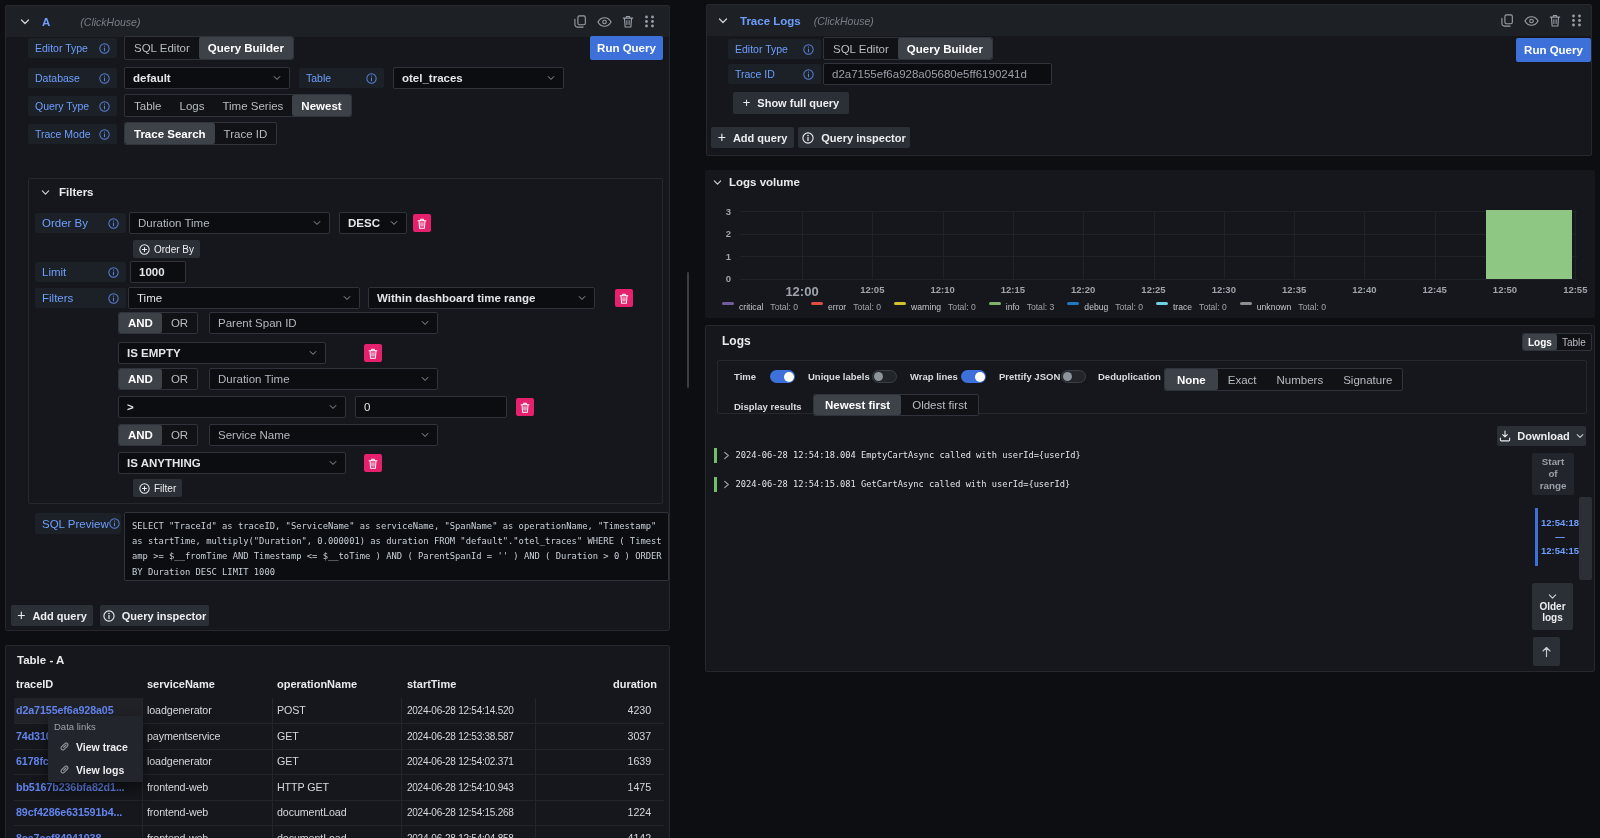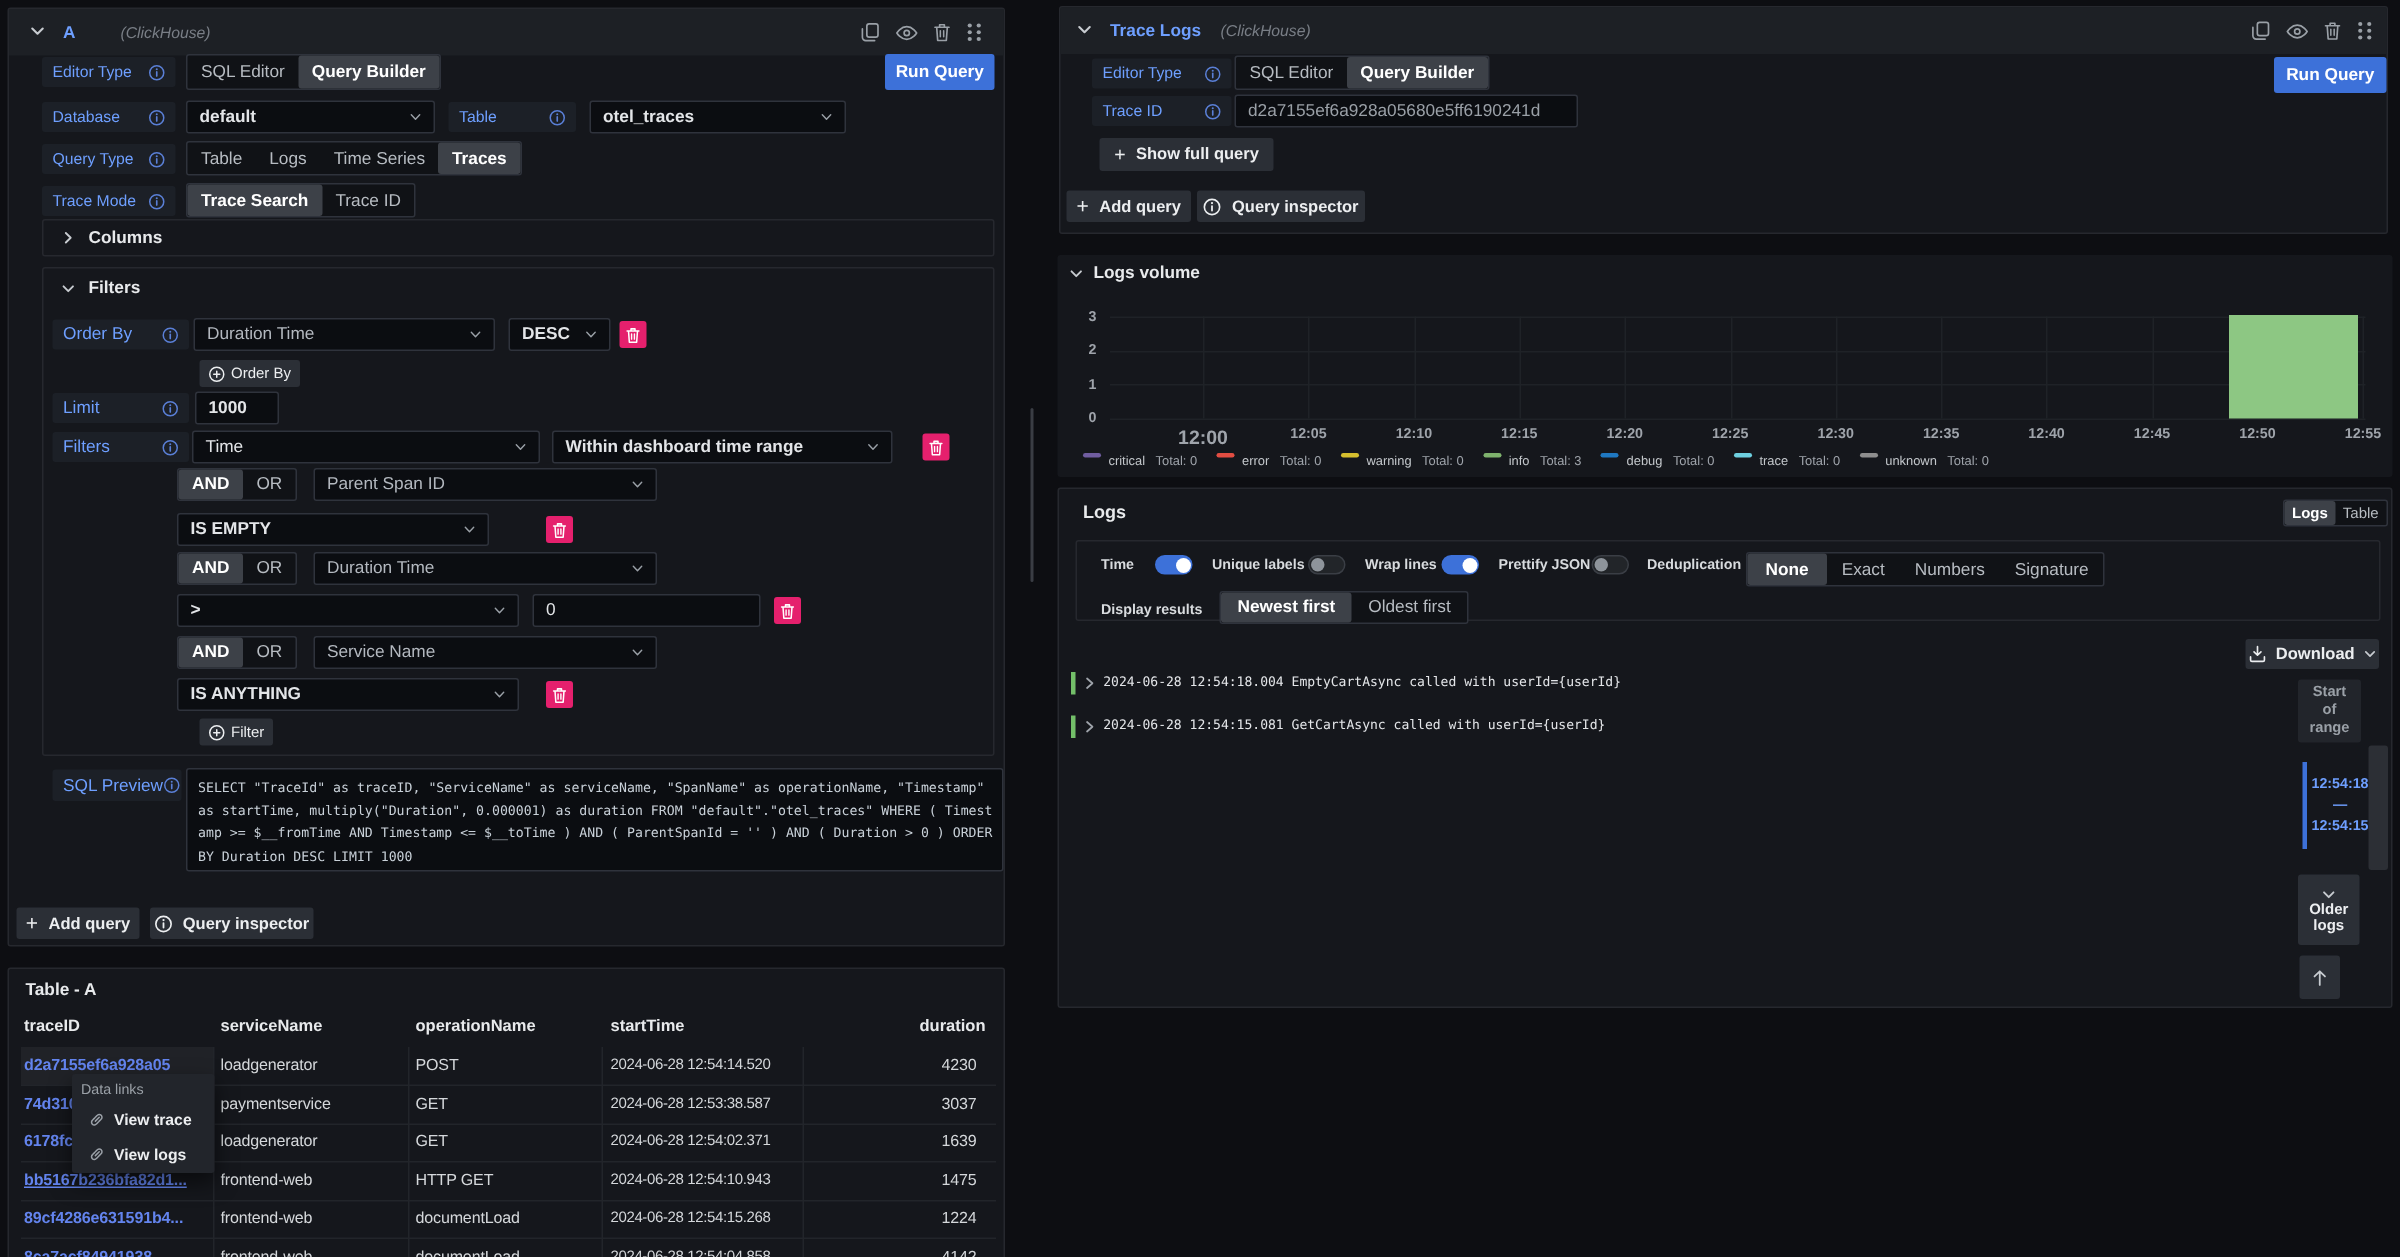--- a/index.html
+++ b/index.html
@@ -156,48 +156,38 @@
             <circle cx="6" cy="6" r="5.1" stroke="currentColor" stroke-width="1.1"></circle>
             <path d="M6 5.4v3" stroke="currentColor" stroke-width="1.2" stroke-linecap="round"></path>
             <circle cx="6" cy="3.4" r="0.75" fill="currentColor"></circle>
           </svg>
         </span>
   </div>
   <div class="segwrap" style="left:118px;top:88px;height:23px;">
     <span class="seg">Table</span>
     <span class="seg">Logs</span>
     <span class="seg">Time Series</span>
-    <span class="seg sel">Traces</span>
+    <span class="seg sel">Newest</span>
   </div>
 
   <div class="lbl" style="left:22px;top:118px;width:89px;height:20px;">
     <span>Trace Mode</span>
     <span class="info">
           <svg width="11" height="11" viewBox="0 0 12 12" fill="none">
             <circle cx="6" cy="6" r="5.1" stroke="currentColor" stroke-width="1.1"></circle>
             <path d="M6 5.4v3" stroke="currentColor" stroke-width="1.2" stroke-linecap="round"></path>
             <circle cx="6" cy="3.4" r="0.75" fill="currentColor"></circle>
           </svg>
         </span>
   </div>
   <div class="segwrap" style="left:118px;top:116px;height:23px;">
     <span class="seg sel">Trace Search</span>
     <span class="seg">Trace ID</span>
   </div>
 
-  <div class="sect" style="left:22px;top:140px;width:635px;height:25px;display:flex;align-items:center;padding-left:12px;">
-    <span class="secthead">
-          <span style="color:#c7cbd0;display:flex;">
-            <svg width="9" height="9" viewBox="0 0 10 10" fill="none">
-              <path d="M3.2 1.5L6.8 5 3.2 8.5" stroke="currentColor" stroke-width="1.4" stroke-linecap="round" stroke-linejoin="round"></path>
-            </svg>
-          </span>
-          <span>Columns</span>
-        </span>
-  </div>
 
   <div class="sect" style="left:22px;top:172px;width:635px;height:326px;">
     <div style="display:flex;align-items:center;padding:7px 0 0 12px;">
       <span class="secthead">
             <span style="color:#c7cbd0;display:flex;">
               <svg width="9" height="9" viewBox="0 0 10 10" fill="none">
                 <path d="M1.5 3.2L5 6.8l3.5-3.6" stroke="currentColor" stroke-width="1.4" stroke-linecap="round" stroke-linejoin="round"></path>
               </svg>
             </span>
             <span>Filters</span>
@@ -440,21 +430,21 @@
     <span class="td num" style="right:13px;text-align:right;">3037</span>
   </div>
   <div class="trow" style="top:102.5px;">
     <span class="td link" style="left:2px;width:130px;">6178fc</span>
     <span class="td" style="left:133px;width:128px;">loadgenerator</span>
     <span class="td" style="left:263px;width:127px;">GET</span>
     <span class="td ts" style="left:393px;width:131px;">2024-06-28 12:54:02.371</span>
     <span class="td num" style="right:13px;">1639</span>
   </div>
   <div class="trow" style="top:128.0px;">
-    <span class="td link" style="left:2px;width:148px;text-decoration:underline;">bb5167b236bfa82d1...</span>
+    <span class="td link" style="left:2px;width:148px;">bb5167b236bfa82d1...</span>
     <span class="td" style="left:133px;width:128px;">frontend-web</span>
     <span class="td" style="left:263px;width:127px;">HTTP GET</span>
     <span class="td ts" style="left:393px;width:131px;">2024-06-28 12:54:10.943</span>
     <span class="td num" style="right:13px;">1475</span>
   </div>
   <div class="trow" style="top:153.5px;">
     <span class="td link" style="left:2px;width:130px;">89cf4286e631591b4...</span>
     <span class="td" style="left:133px;width:128px;">frontend-web</span>
     <span class="td" style="left:263px;width:127px;">documentLoad</span>
     <span class="td ts" style="left:393px;width:131px;">2024-06-28 12:54:15.268</span>

